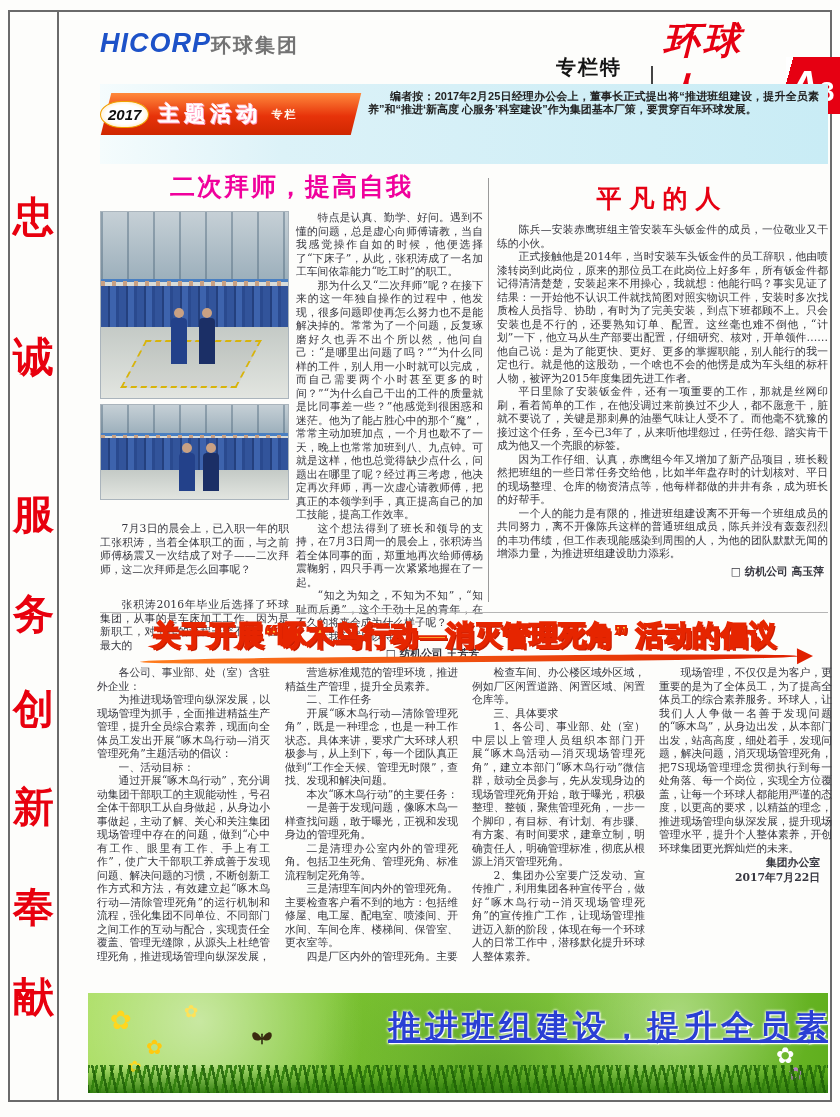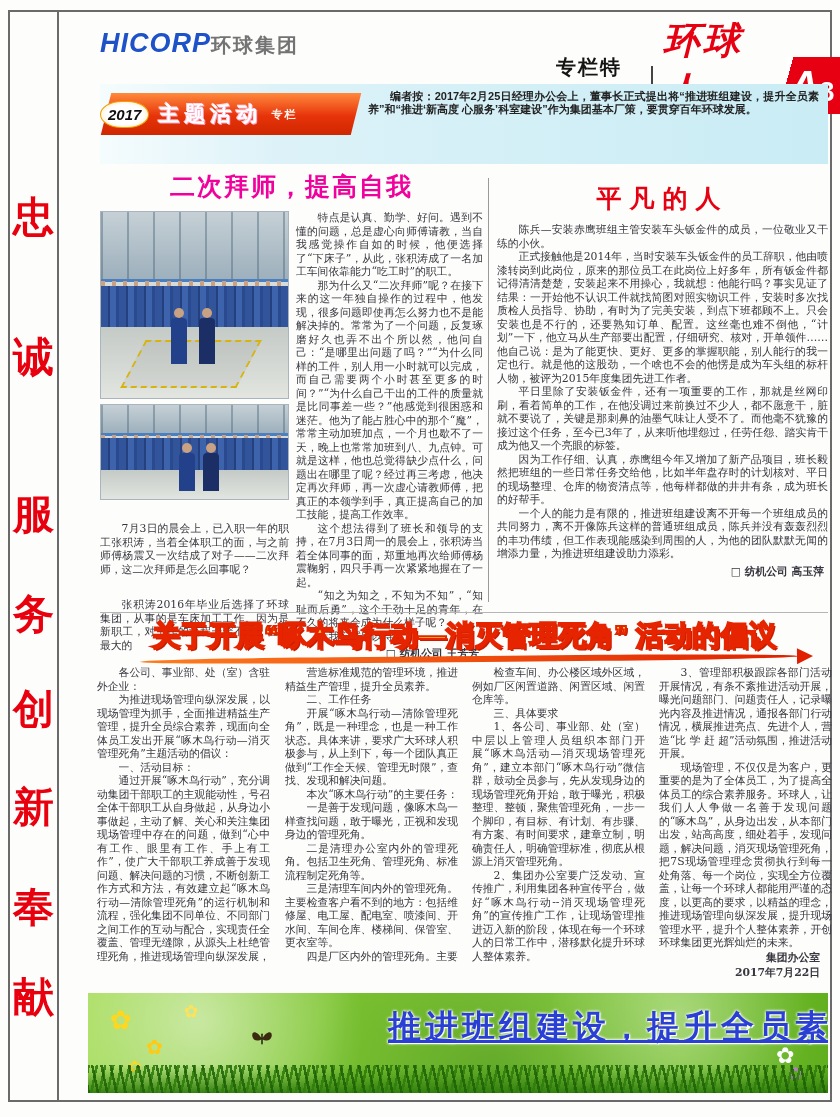--- a/index.html
+++ b/index.html
@@ -223,21 +223,20 @@
       <p class="bp">三是清理车间内外的管理死角。主要检查客户看不到的地方：包括维修屋、电工屋、配电室、喷漆间、开水间、车间仓库、楼梯间、保管室、更衣室等。</p>
       <p class="bp">四是厂区内外的管理死角。主要</p>
     </div>
     <div class="pcol c3">
       <p class="bp">检查车间、办公楼区域外区域，例如厂区闲置道路、闲置区域、闲置仓库等。</p>
       <p class="bp">三、具体要求</p>
       <p class="bp">1、各公司、事业部、处（室）中层以上管理人员组织本部门开展“啄木鸟活动—消灭现场管理死角”，建立本部门“啄木鸟行动”微信群，鼓动全员参与，先从发现身边的现场管理死角开始，敢于曝光，积极整理、整顿，聚焦管理死角，一步一个脚印，有目标、有计划、有步骤、有方案、有时间要求，建章立制，明确责任人，明确管理标准，彻底从根源上消灭管理死角。</p>
       <p class="bp">2、集团办公室要广泛发动、宣传推广，利用集团各种宣传平台，做好“啄木鸟行动--消灭现场管理死角”的宣传推广工作，让现场管理推进迈入新的阶段，体现在每一个环球人的日常工作中，潜移默化提升环球人整体素养。</p>
     </div>
     <div class="pcol c4">
-      <p class="bp">3、管理部积极跟踪各部门活动开展情况，有条不紊推进活动开展，曝光问题部门、问题责任人，记录曝光内容及推进情况，通报各部门行动情况，横展推进亮点、先进个人，营造“比 学 赶 超”活动氛围，推进活动开展。</p>
       <p class="bp">现场管理，不仅仅是为客户，更重要的是为了全体员工，为了提高全体员工的综合素养服务。环球人，让我们人人争做一名善于发现问题的“啄木鸟”，从身边出发，从本部门出发，站高高度，细处着手，发现问题，解决问题，消灭现场管理死角，把7S现场管理理念贯彻执行到每一处角落、每一个岗位，实现全方位覆盖，让每一个环球人都能用严谨的态度，以更高的要求，以精益的理念，推进现场管理向纵深发展，提升现场管理水平，提升个人整体素养，开创环球集团更光辉灿烂的未来。</p>
       <p class="sig">集团办公室</p>
       <p class="sig">2017年7月22日</p>
     </div>
   </div>
 
   <div class="footer">
     <span class="flower" style="left:22px;top:14px;font-size:26px;color:#ffd71e;">✿</span>
     <span class="flower" style="left:58px;top:44px;font-size:20px;color:#ffca10;">✿</span>
     <span class="flower" style="left:96px;top:10px;font-size:17px;color:#ffe257;">✿</span>

